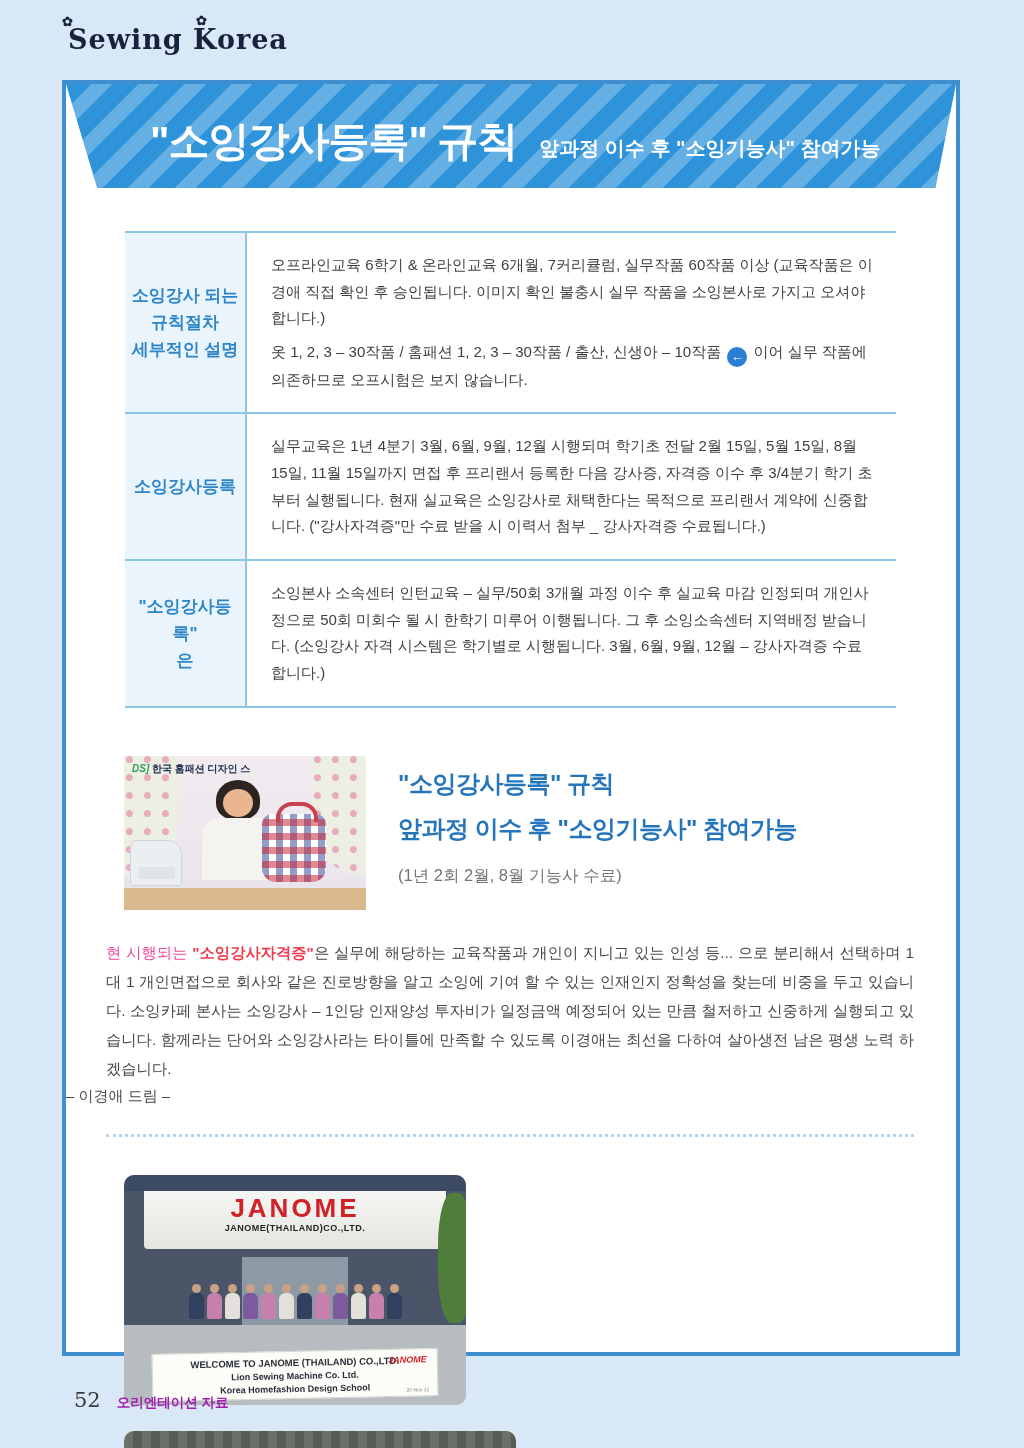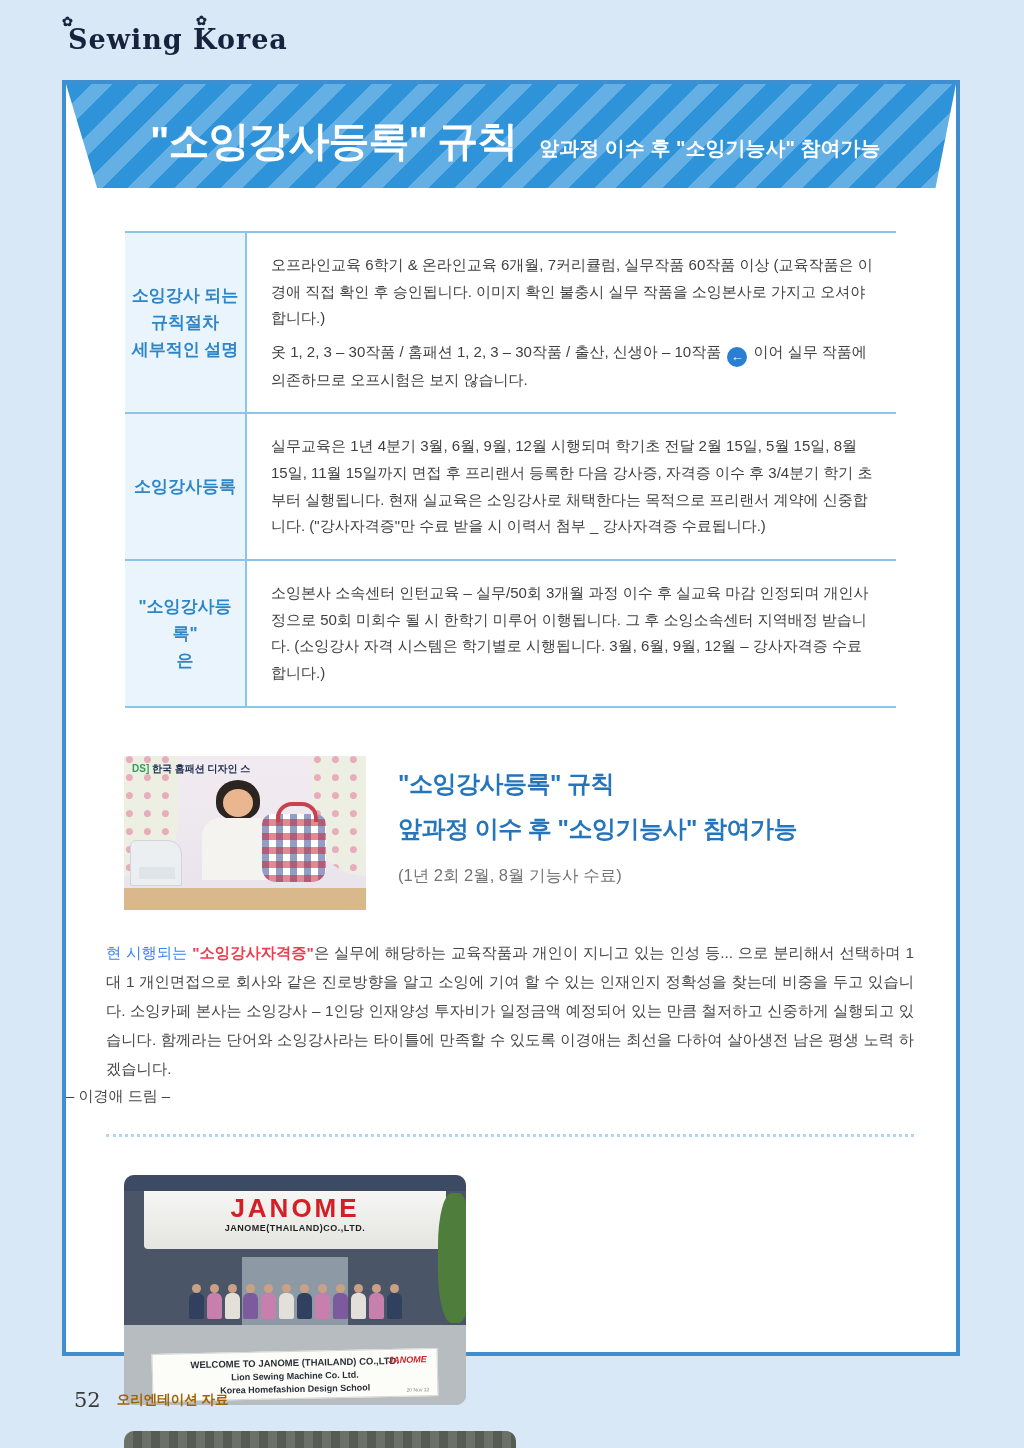--- a/index.html
+++ b/index.html
@@ -42,21 +42,21 @@
   .tbody p { margin:7px 0; }
   .arrow-badge { display:inline-flex; justify-content:center; align-items:center;
     width:20px; height:20px; border-radius:50%; background:#2a7fd4; color:#fff;
     font-weight:bold; font-size:13px; vertical-align:-4px; margin:0 2px; }
 
   
   .feature { margin:48px 0 0 58px; display:flex; gap:32px; }
   .f-photo { position:relative; width:242px; height:154px; overflow:hidden;
              background:linear-gradient(#f2ecf1, #e8e2ec); flex:0 0 auto; }
   .f-cap { position:absolute; left:8px; top:6px; font-size:10px; font-weight:bold; color:#203050; }
-  .f-cap b { color:#2f9e60; }
+  .f-cap b { color:#2f9e60;font-style:italic; }
   .curtain { position:absolute; top:0; width:54px; height:120px;
     background:radial-gradient(circle at 30% 20%, #e8a7b8 0 3px, transparent 4px) 0 0/18px 18px #eef0e2; opacity:.9; }
   .curtain.left { left:0; border-radius:0 0 60px 0; }
   .curtain.right { right:0; border-radius:0 0 0 60px; }
   .woman-hair { position:absolute; left:92px; top:24px; width:44px; height:40px; border-radius:50% 50% 42% 42%; background:#2c2420; }
   .woman-face { position:absolute; left:99px; top:33px; width:30px; height:28px; border-radius:50%; background:#e9b68f; }
   .woman-body { position:absolute; left:78px; top:62px; width:72px; height:62px; border-radius:18px 18px 0 0; background:#f4f3ef; }
   .sew-machine { position:absolute; left:6px; top:84px; width:52px; height:46px; border-radius:6px 14px 2px 2px; background:#eceff1; border:1px solid #cfd5da; }
   .sew-machine::after { content:""; position:absolute; left:8px; top:26px; width:36px; height:12px; background:#dfe4e8; }
   .bag { position:absolute; left:138px; top:58px; width:64px; height:68px; border-radius:10px 10px 14px 14px;
@@ -67,21 +67,21 @@
     border:4px solid #c9404f; border-bottom:none; border-radius:16px 16px 0 0; }
   .desk { position:absolute; left:0; bottom:0; width:100%; height:22px; background:#d9b98c; }
 
   .f-text { padding-top:12px; }
   .f-title1 { font-size:24px; font-weight:bold; color:#2575bd; margin-bottom:13px; letter-spacing:-0.5px; }
   .f-title2 { font-size:24px; font-weight:bold; color:#2575bd; margin-bottom:20px; letter-spacing:-0.5px; }
   .f-note { font-size:16.5px; color:#737373; }
 
   
   .body-text { margin:28px 42px 0 40px; font-size:15.3px; line-height:1.9; color:#474747; text-align:justify; }
-  .lead-faint { color:#3b82f6; }
+  .lead-faint { color:#ec4899; }
   .cert-red { color:#ef3b4e; font-weight:bold; }
   .signature { text-align:left; margin:4px 64px 0 0; font-size:15px; color:#474747; }
 
   
   .divider { margin:28px 42px 0 40px; border-top:3px dotted #b2d6f1; height:0; }
 
   
   .photos { margin:38px 0 0 58px; display:flex; gap:26px;flex-direction:column; }
   .photo { position:relative; height:230px; border-radius:10px; overflow:hidden; flex:0 0 auto; }
   .photo.lp { width:342px; background:#aeb6bf; }
@@ -119,23 +119,23 @@
   .rp-box::after { content:""; position:absolute; right:6px; top:6px; width:22px; height:40px; background:#b93088; border-radius:3px; }
 
   
   .p { position:relative; width:15px; height:26px; border-radius:6px 6px 2px 2px; margin:0 1.5px; flex:0 0 auto; }
   .p::before { content:""; position:absolute; top:-9px; left:3px; width:9px; height:9px; border-radius:50%; background:#caa184; }
   .p.sm { width:13px; height:22px; }
   .c0{background:#30405e}.c1{background:#e3e0da}.c2{background:#c77fae}.c3{background:#7d5a9e}
   .c4{background:#cf3b3e}.c5{background:#3a6ea8}.c6{background:#8a8f96}.c7{background:#4a3f3c}
 
   
-  .footer { position:absolute; left:74px; top:1388px; display:flex; align-items:center; gap:16px; }
+  .footer { position:absolute; left:74px; top:1388px; display:flex; align-items:flex-end; gap:16px; }
   .footer-num { font-family:"DejaVu Serif", serif; font-size:21px; color:#3a3a3a; }
-  .footer-label { font-size:13.5px; font-weight:bold; color:#a16207; }
+  .footer-label { font-size:13.5px; font-weight:bold; color:#a21caf; }
 </style>
 </head>
 <body>
 
 <div class="logo">
   <span class="flower f1">✿</span>
   <span class="flower f2">✿</span>
   <span>Sewing Korea</span>
 </div>
 

